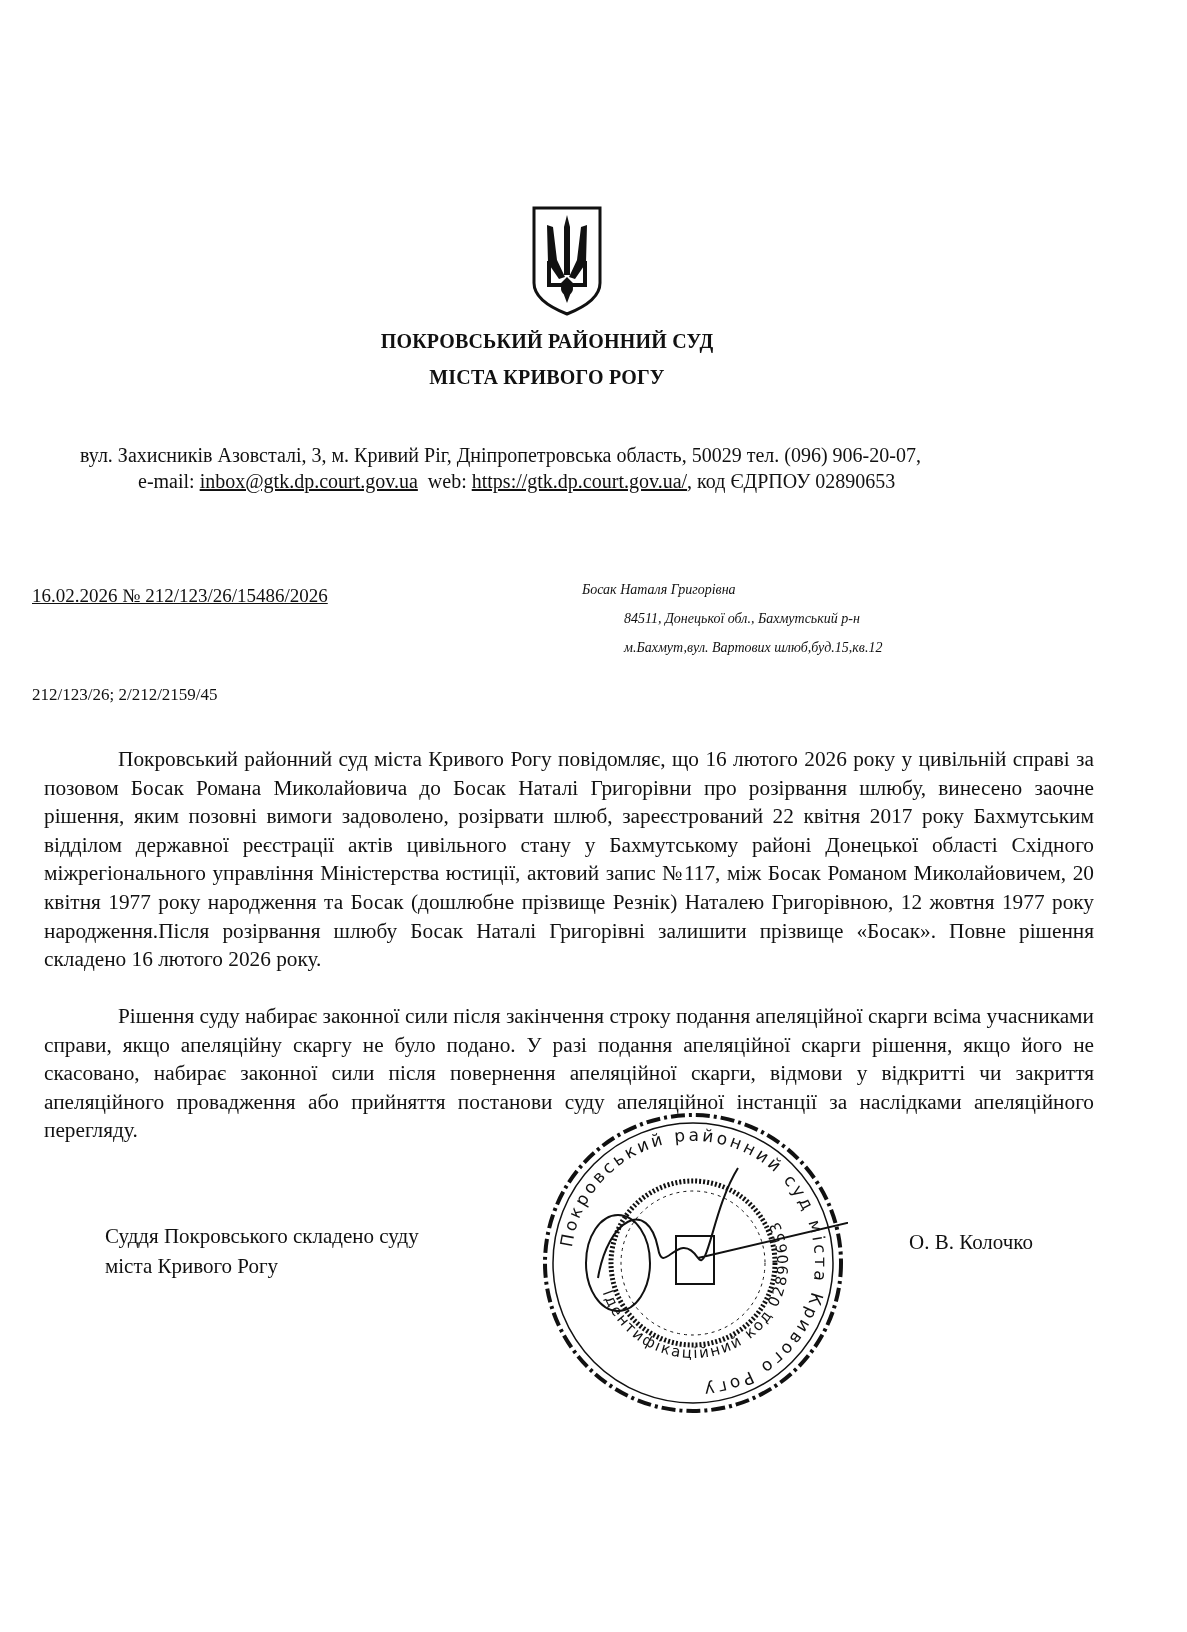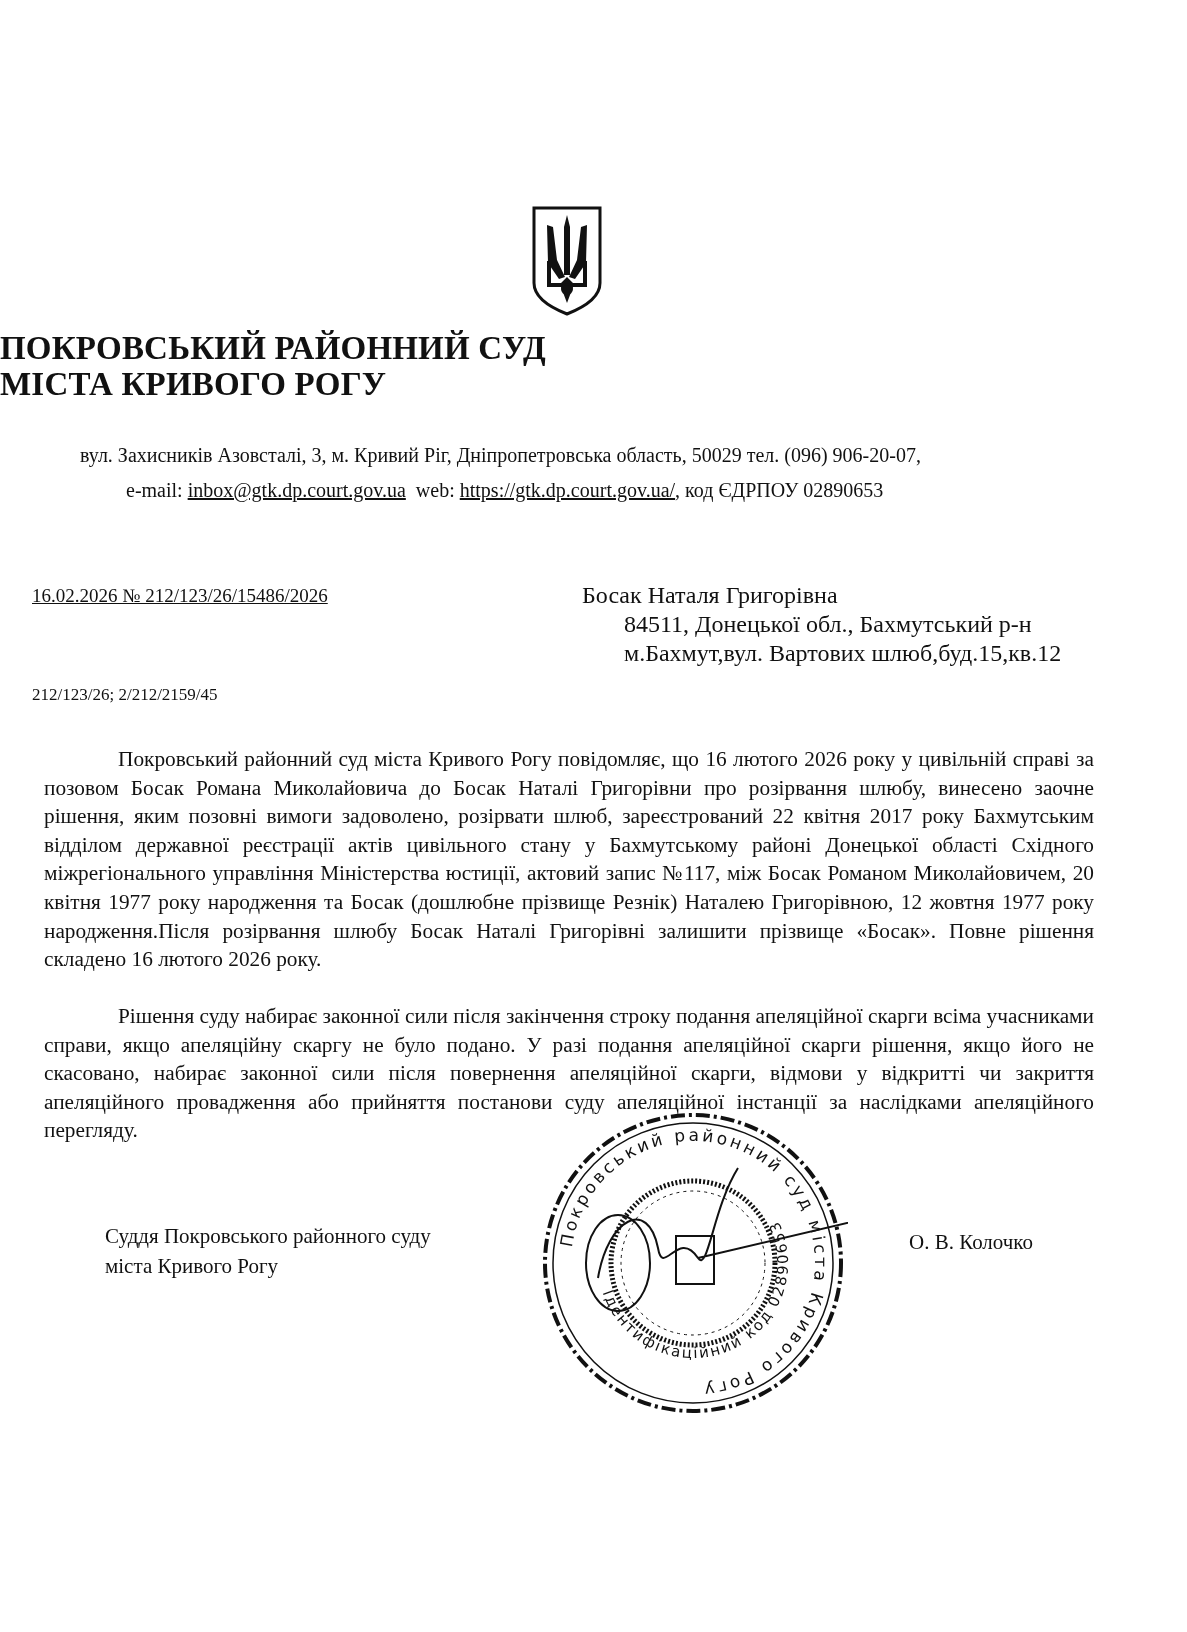--- a/index.html
+++ b/index.html
@@ -1,29 +1,29 @@
 <!DOCTYPE html>
 <html><head>
 <meta charset="utf-8">
 <style>
   html, body { margin:0; padding:0; background:#ffffff; }
   body { width:1187px; height:1632px; position:relative; overflow:hidden;
          font-family:"Liberation Serif", "DejaVu Serif", serif; color:#111; }
   .abs { position:absolute; }
   .emblem { left:531px; top:205px; width:72px; height:112px; }
-  .title { left:0; width:1094px; text-align:left; font-weight:bold; font-size:33px; letter-spacing:0.2px; }
+  .title { left:0; width:1094px; text-align:center; font-weight:bold; font-size:20px; letter-spacing:0.2px; }
   .t1 { top:330px; }
   .t2 { top:366px; }
   .addr { font-size:20px; white-space:nowrap; }
   .a1 { left:80px; top:444px; }
-  .a2 { left:126px; top:470px;margin-top:9px; }
+  .a2 { left:138px; top:470px; }
   .u { text-decoration:underline; }
   .ref { left:32px; top:585px; font-size:19px; text-decoration:underline; white-space:nowrap; }
   .refs2 { left:32px; top:685px; font-size:17px; white-space:nowrap; }
-  .rcpt { font-size:24px; white-space:nowrap; }
+  .rcpt { font-size:14px; white-space:nowrap;font-style:italic; }
   .r1 { left:582px; top:582px; }
   .r2 { left:624px; top:611px; }
   .r3 { left:624px; top:640px; }
   .body { left:32px; width:1074px; font-size:21.3px; line-height:28.6px; text-align:justify; }
   .p1 { top:733px; }
   .p2 { top:990px; }
   .p1 p, .p2 p { margin:12px; text-indent:74px; }
   .sig { font-size:21px; white-space:nowrap; }
   .s1 { left:105px; top:1224px; }
   .s2 { left:105px; top:1254px; }
@@ -81,15 +81,15 @@
     </text>
     <text font-family="DejaVu Sans, sans-serif" font-size="15" letter-spacing="2" fill="#111">
       <textPath href="#innerArc" startOffset="5%">Ідентифікаційний код 02890653</textPath>
     </text>
     <rect x="138" y="128" width="38" height="48" fill="none" stroke="#111" stroke-width="2"></rect>
     <path d="M60 170 C 70 110, 110 90, 120 140 C 125 170, 140 120, 160 150 C 170 165, 175 100, 200 60 M 160 150 L 330 110" fill="none" stroke="#111" stroke-width="2"></path>
     <ellipse cx="80" cy="155" rx="32" ry="48" fill="none" stroke="#111" stroke-width="2"></ellipse>
   </svg>
 </div>
 
-<div class="abs sig s1">Суддя  Покровського районного суду</div>
+<div class="abs sig s1">Суддя  Покровського складено суду</div>
 <div class="abs sig s2">міста Кривого Рогу</div>
 <div class="abs sig s3">О. В.  Колочко</div>
 
 </body></html>

